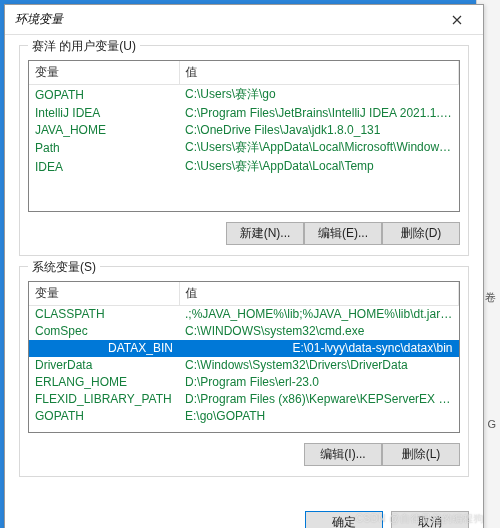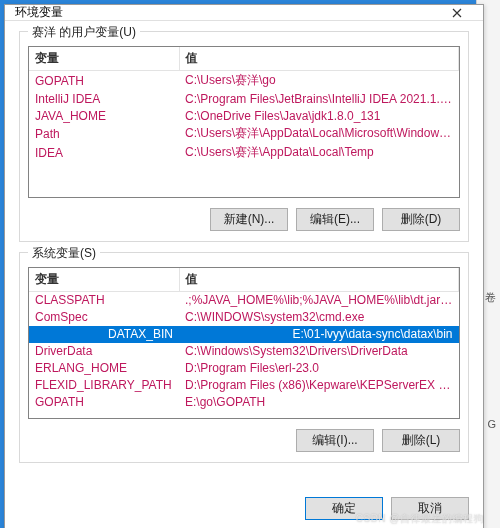--- a/index.html
+++ b/index.html
@@ -16,24 +16,25 @@
   .bgstrip .bgcell{ position:absolute; right:4px; font-size:11px; color:#555;}
   .dialog {
     position: absolute;
     left: 4px; top: 4px;
     width: 480px;
     background: #fff;
     border: 1px solid #9a9a9a;
     box-shadow: 1px 1px 4px rgba(0,0,0,0.15);
   }
   .titlebar {
-    height: 16px;
+    height: 30px;
     display: flex; align-items: center; justify-content: space-between;
     padding: 0 8px 0 10px;
     border-bottom: 1px solid #e0e0e0;
+    font-style: italic;
   }
   .titlebar .ttl { font-size: 12px; }
   .closebtn {
     width: 36px; height: 24px;
     display: flex; align-items: center; justify-content: center;
     color: #333;
   }
   .closebtn svg { width: 10px; height: 10px; }
   .pane { padding: 10px 14px 14px 14px; }
   .group {
@@ -50,42 +51,42 @@
   .tablewrap {
     border: 1px solid #828282;
     height: 152px;
     overflow: hidden;
     background: #fff;
     margin-top: 6px;
   }
   table { width: 100%; border-collapse: collapse; table-layout: fixed; }
   th {
     text-align: left;
-    font-weight: bold;
+    font-weight: normal;
     background: #fff;
     border-bottom: 1px solid #e3e3e3;
     border-right: 1px solid #e3e3e3;
     padding: 3px 6px;
     font-size: 12px;
     color: #333;
     position: relative;
   }
   th:first-child { width: 150px; }
   td {
     padding: 1px 6px;
     font-size: 12px;
     white-space: nowrap;
     overflow: hidden;
     text-overflow: ellipsis;
-    color: #be185d;
+    color: #15803d;
     height: 17px;
   }
   tr.sel td { background: #0078d7; color: #fff; text-align: right; }
   .btnrow {
-    display: flex; justify-content: flex-end; gap: 8px;
+    display: flex; justify-content: flex-end; 
     margin-top: 10px;
   }
   .btn {
     min-width: 78px; height: 23px;
     border: 1px solid #adadad;
     background: #e1e1e1;
     font-size: 12px;
     display: inline-flex; align-items: center; justify-content: center;
     padding: 0 10px;
     color: #222;

